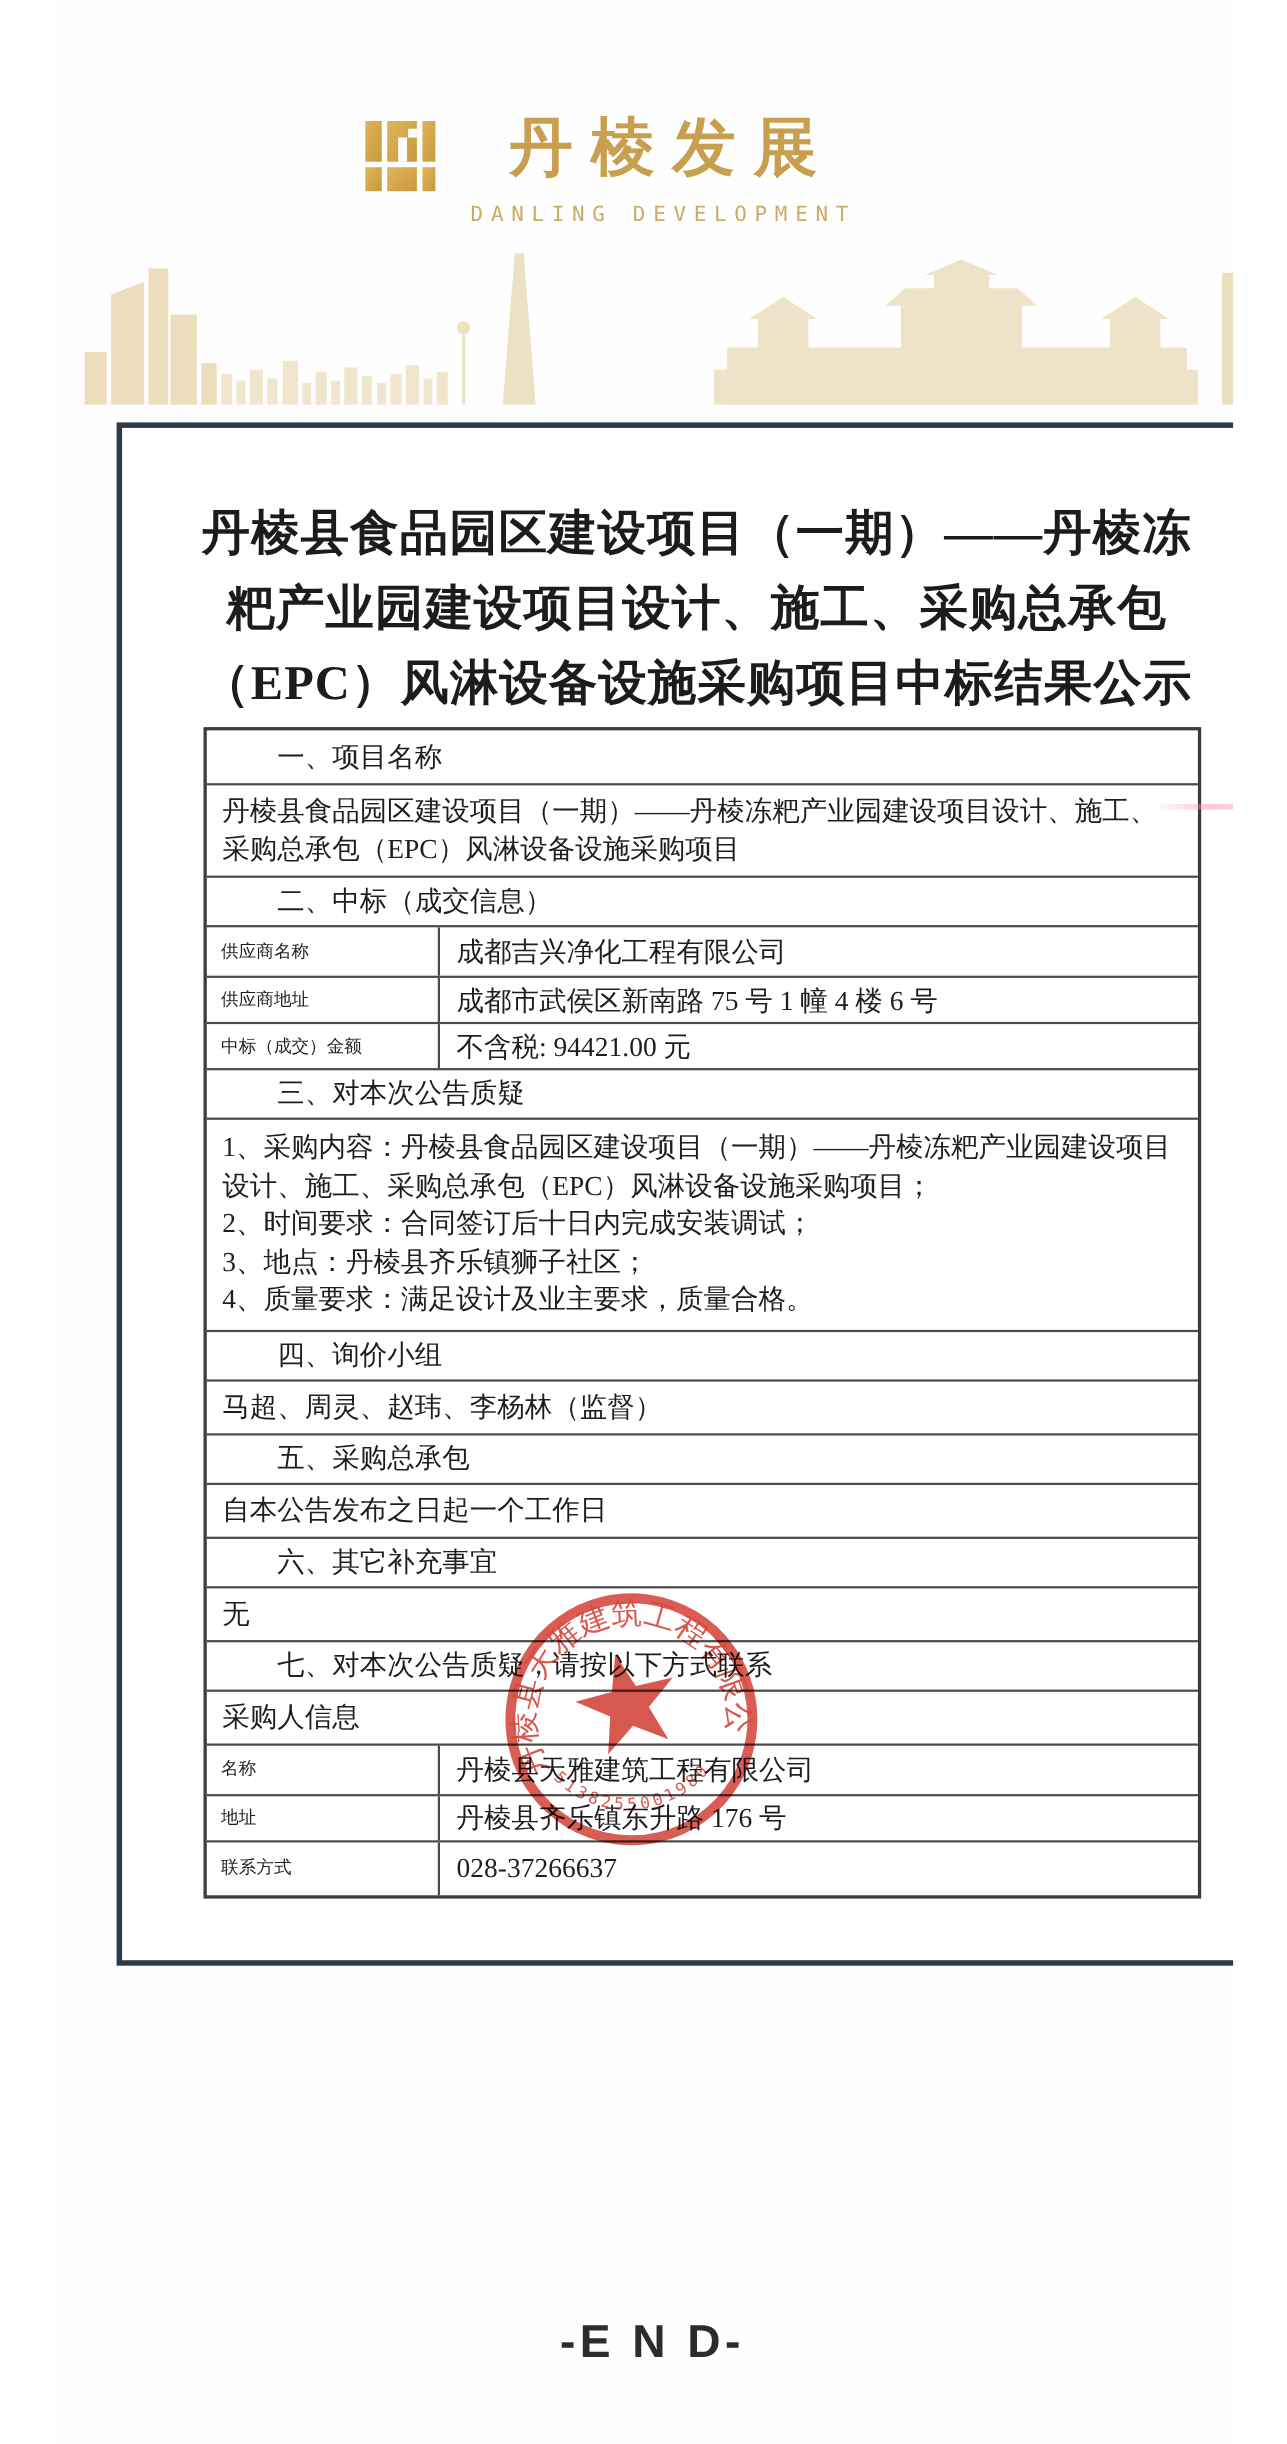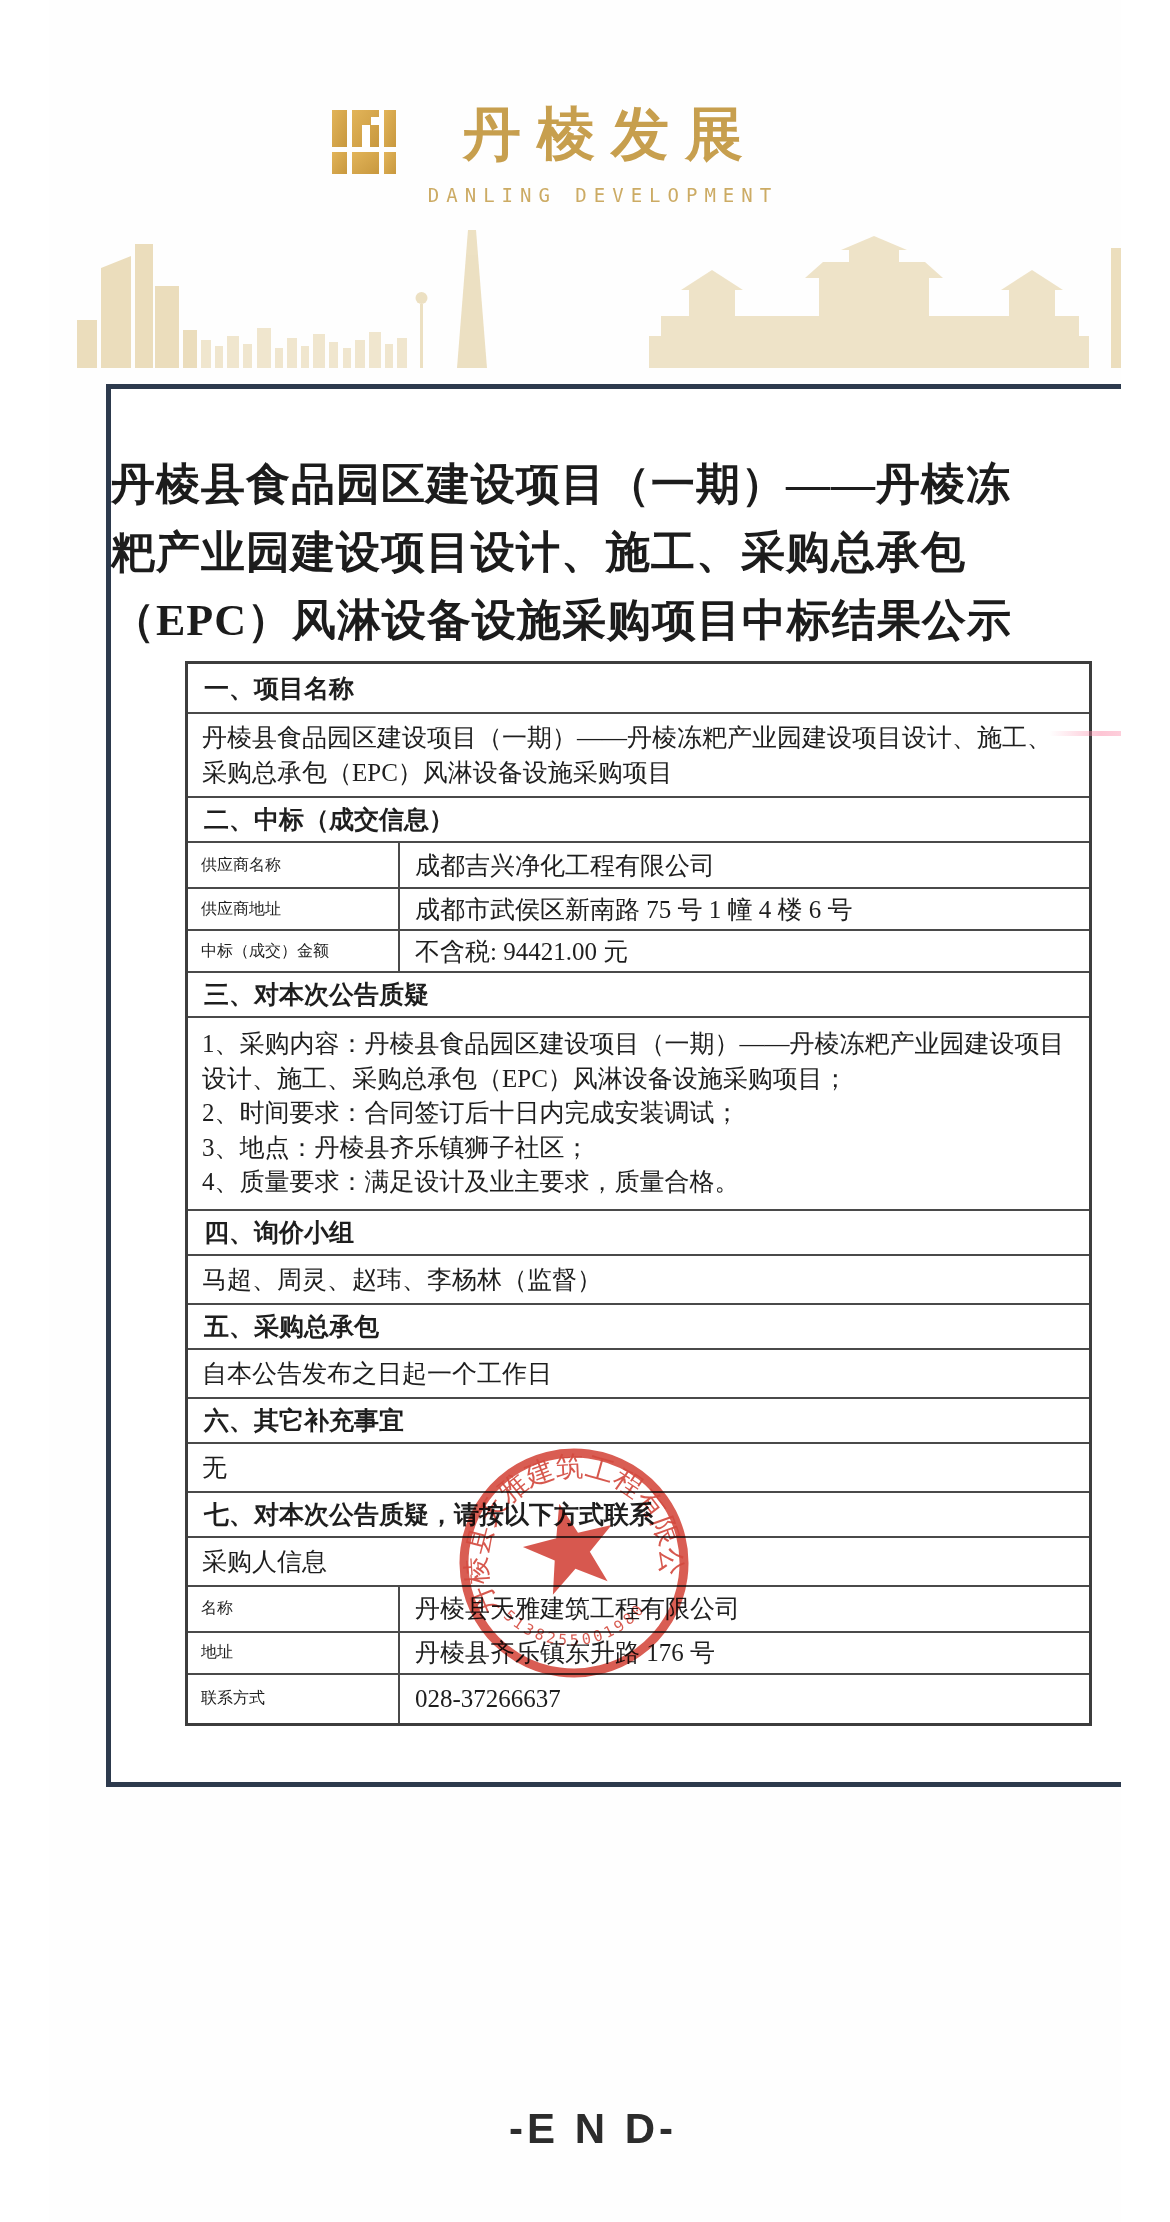--- a/index.html
+++ b/index.html
@@ -13,27 +13,27 @@
   .brand-text { display:flex; flex-direction:column; align-items:center; }
   .brand-title { font-size:58px; font-weight:600; letter-spacing:16px; color:#c79f4e;
                  font-family:"Liberation Serif","DejaVu Serif",serif; text-indent:16px; }
   .brand-sub { margin-top:10px; font-size:19px; letter-spacing:7px; color:#ccab64;
                font-family:"DejaVu Sans Mono","Liberation Mono",monospace; }
   .skyline { display:block; margin-top:22px; width:1170px; height:140px; }
 
   
   .card { position:relative; width:1055px; height:1403px; margin:16px auto 0; margin-left:57px;
           border:5px solid #2d3a4d; background:#ffffff; }
-  .doc-title { padding-top:62px; font-weight:bold; font-size:44px;
+  .doc-title { padding-top:62px; text-align:center; font-weight:bold; font-size:44px;
                line-height:68px; letter-spacing:1px; color:#1c1c1c; }
 
   .doc-table { width:907px; margin-left:74px; margin-top:6px; border:3px solid #3d3d3d; }
   .tr { display:flex; align-items:center; border-top:2px solid #4a4a4a; }
   .tr:first-child { border-top:none; }
-  .tr.section { font-family:"Liberation Sans","DejaVu Sans",sans-serif; font-weight:700; font-size:26px; }
+  .tr.section { font-family:"Liberation Sans","DejaVu Sans",sans-serif; font-weight:400; font-size:26px;padding-left:48px; }
   .tr.section .td { padding:4px 16px; }
   .td.full { flex:1; padding:6px 14px; font-size:25px; line-height:35px; }
   .td.label { width:212px; align-self:stretch; display:flex; align-items:center;
               border-right:2px solid #4a4a4a; padding-left:13px; font-size:16px; }
   .td.value { flex:1; padding-left:15px; font-size:25px; }
   .tr.list { display:block; }
   .tr.list .td { padding:9px 14px 9px 14px; }
   .tr.list p { font-size:25px; line-height:34.5px; }
 
   

